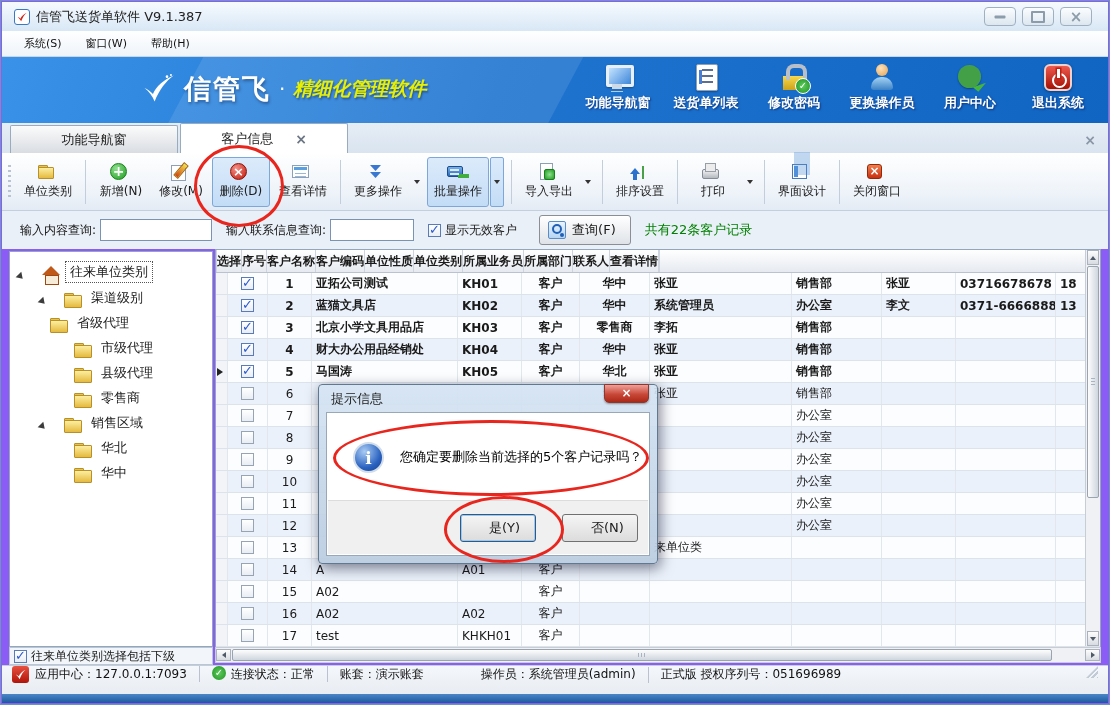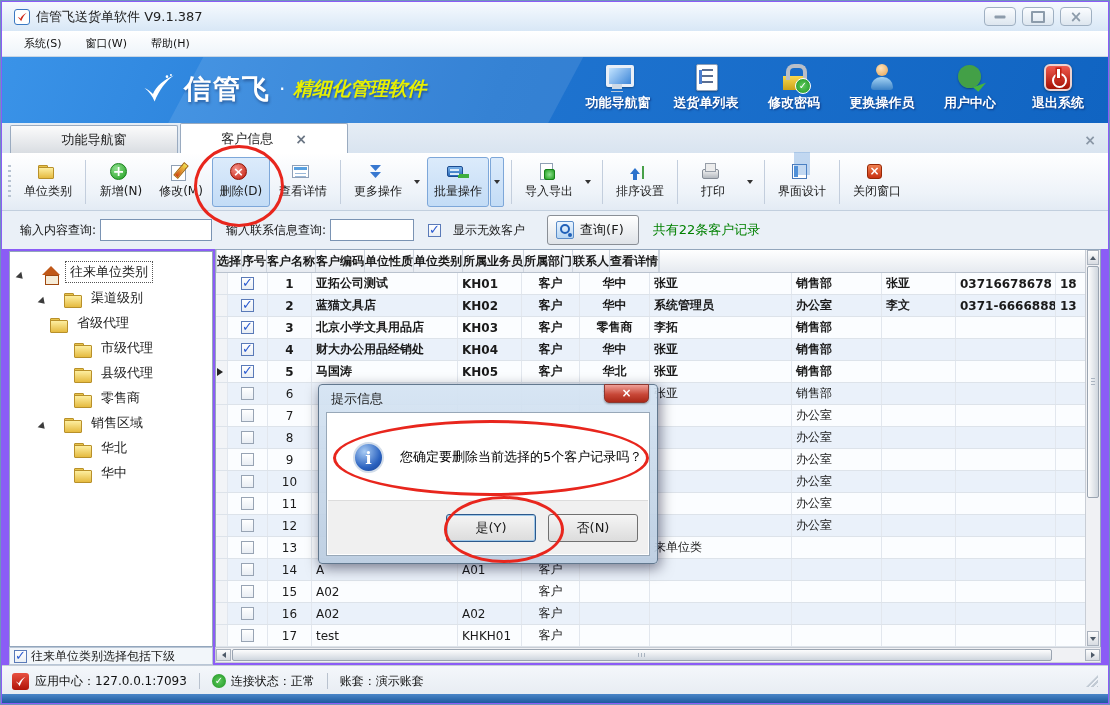--- a/index.html
+++ b/index.html
@@ -103,21 +103,21 @@
   [data-icon="closewin"]::before { content:"×"; position:absolute; left:1px; top:1px; right:1px; bottom:1px; background:linear-gradient(#f08050,#c83010); border:1px solid #962806; border-radius:3px; color:#fff; font-weight:bold; font-size:12px; line-height:13px; text-align:center; }
 
   
   .searchbar { position:absolute; left:1px; right:1px; top:210px; height:38px; background:#eaf0f7; display:flex; align-items:center; padding-left:18px; }
   .slabel { margin-right:4px; color:#111; }
   .sinput { width:112px; height:22px; border:1px solid #7a93b3; background:#fff; margin-right:14px; padding:0 4px; font-size:12px; }
   .sinput.small { width:84px; }
   .cb { width:13px; height:13px; border:1px solid #98a4b4; background:linear-gradient(#fff,#e9eef4); display:inline-block; position:relative; vertical-align:-2px; }
   .cb.on { border-color:#5a7ab8; }
   .cb.on::after { content:"✓"; position:absolute; left:0; top:-3px; font-size:13px; font-weight:bold; color:#2a5ad0; }
-  .invalid-wrap { display:flex; align-items:center; gap:12px; margin-right:22px; }
+  .invalid-wrap { display:flex; align-items:center; gap:4px; margin-right:22px; }
   .query-btn { display:flex; align-items:center; gap:6px; height:30px; padding:0 14px 0 8px; border:1px solid #8a8f96; border-radius:3px; background:linear-gradient(#ffffff,#dfe3e8); box-shadow:0 1px 0 #fff inset; font-size:13px; }
   .q-ico { position:relative; width:18px; height:18px; }
   [data-icon="searchbtn"]::before { content:""; position:absolute; inset:0; background:linear-gradient(#eaf4ff,#b6d5f2); border:1px solid #5a8cc8; border-radius:2px; }
   [data-icon="searchbtn"]::after { content:""; position:absolute; left:4px; top:3px; width:6px; height:6px; border:2px solid #2060b8; border-radius:50%; box-shadow:5px 6px 0 -3px #2060b8; }
   .rec-count { color:#008000; font-size:13px; margin-left:14px; }
 
   
   .treepanel { position:absolute; left:8px; top:250px; width:204px; height:396px; background:#fff; border:1px solid #93a6bc; overflow:hidden; padding-top:6px; }
   .titem { display:flex; align-items:flex-end; height:25px; white-space:nowrap; }
   .texp { width:0; height:0; border:4px solid transparent; border-top:6px solid #3c3c3c; margin:4px 4px 0 0; transform:rotate(-45deg); flex:none; }
@@ -169,21 +169,21 @@
   .hscroll .arr i { width:0; height:0; border:3px solid transparent; }
   .hscroll .arr.lf i { border-right:4px solid #4e5a68; margin-left:-3px; }
   .hscroll .arr.rt i { border-left:4px solid #4e5a68; margin-right:-3px; }
   .hscroll .thumb { position:absolute; left:16px; top:1px; bottom:1px; width:820px; background:linear-gradient(#fdfdfd,#cfd6de); border:1px solid #9aa4b1; border-radius:2px; }
   .hscroll .thumb::after { content:""; position:absolute; top:3px; bottom:3px; left:50%; width:8px; margin-left:-4px; background:repeating-linear-gradient(90deg,#aab4c0 0 1px,transparent 1px 3px); }
 
   
   .subcheck { position:absolute; left:8px; top:646px; width:204px; height:18px; background:#f2f6fa; border:1px solid #b9c6d6; display:flex; align-items:center; gap:4px; padding-left:4px; font-size:12px; white-space:nowrap; overflow:hidden; }
 
   
-  .statusbar { position:absolute; left:1px; right:1px; top:664px; height:31px; background:linear-gradient(#f4f7fb,#e7ecf2); border-top:1px solid #c4cdd8; display:flex; align-items:center; padding:0 10px; font-size:12px; color:#111; }
+  .statusbar { position:absolute; left:1px; right:1px; top:664px; height:31px; background:linear-gradient(#f4f7fb,#e7ecf2); border-top:1px solid #c4cdd8; display:flex; align-items:flex-start; padding:0 10px; font-size:12px; color:#111; }
   .sb-ico { width:17px; height:17px; border-radius:3px; background:linear-gradient(#e85040,#b01408); margin-right:6px; position:relative; flex:none; }
   .sb-ico svg { position:absolute; inset:2px; }
   .sb-sep { width:1px; height:16px; background:#b9c2ce; margin:0 12px; }
   .ok-ico { width:14px; height:14px; border-radius:50%; background:radial-gradient(#5ecb5e,#1d9220); color:#fff; font-size:10px; font-weight:bold; line-height:14px; text-align:center; margin-right:5px; flex:none; }
   .sb-grip { margin-left:auto; width:12px; height:12px; background:
     repeating-linear-gradient(135deg,#b7c1cc 0 2px,transparent 2px 4px); clip-path:polygon(100% 0,100% 100%,0 100%); opacity:.8; }
   .sb-spacer { width:188px; flex:none; }
   .op-seg { margin-left:auto; display:flex; align-items:center; }
 
   .bottomstrip { position:absolute; left:1px; right:1px; bottom:1px; height:9px; background:linear-gradient(#4a86c8,#1c5a9e); }
@@ -193,22 +193,22 @@
     background:linear-gradient(rgba(213,228,243,.90),rgba(186,204,224,.92)); box-shadow:2px 4px 14px rgba(0,0,30,.5); }
   .dlg-title { position:absolute; left:12px; top:5px; font-size:13px; color:#1c1c1c; }
   .dlg-close { position:absolute; right:8px; top:-1px; width:45px; height:19px; border:1px solid #8c3830; border-radius:0 0 5px 5px;
     background:linear-gradient(#f0a098,#c84838 55%,#aa2818); color:#fff; font-weight:bold; font-size:12px; text-align:center; line-height:17px; box-shadow:0 1px 2px rgba(0,0,0,.35); }
   .dlg-body { position:absolute; left:7px; right:7px; top:27px; bottom:7px; background:#fff; border:1px solid #98a8b8; }
   .dlg-msgrow { position:absolute; left:0; right:0; top:0; height:88px; display:flex; align-items:center; padding-left:26px; gap:16px; }
   .info-ico { width:31px; height:31px; border-radius:50%; flex:none;
     background:radial-gradient(circle at 35% 28%,#a9ccf4,#2a62c0 62%,#173e8c); border:2px solid #d2ddea; color:#fff; font-weight:bold; font-size:17px; font-family:"DejaVu Serif","Liberation Serif",serif; text-align:center; line-height:28px; }
   .dlg-msg { font-size:13px; color:#000; }
   .dlg-footer { position:absolute; left:1px; right:1px; bottom:1px; height:54px; background:#f0f0f0; border-top:1px solid #dcdcdc; }
-  .dlg-btn { position:absolute; top:13px; width:90px; height:28px; border:1px solid #707070; border-radius:3px;
-    background:linear-gradient(#f5f5f5,#dcdcdc); font-size:13px; text-align:center; line-height:26px; }
+  .dlg-btn { position:absolute; top:13px; width:76px; height:28px; border:1px solid #707070; border-radius:3px;
+    background:linear-gradient(#f5f5f5,#dcdcdc); font-size:13px; text-align:left; line-height:26px;padding-left:28px; }
   .dlg-btn.yes { right:112px; border-color:#2d598c; box-shadow:0 0 0 1px #9ec7e8 inset; }
   .dlg-btn.no { right:10px; }
 
   
   .ellipse { position:absolute; border:3px solid #e8261d; border-radius:50%; z-index:70; pointer-events:none; }
   .el-del { left:193px; top:144px; width:90px; height:82px; }
   .el-msg { left:332px; top:419px; width:316px; height:76px; }
   .el-yes { left:443px; top:495px; width:120px; height:67px; }
 </style>
 </head>
@@ -924,20 +924,25 @@
       <svg viewBox="0 0 14 14">
           <path d="M2 7 C4 9 5 10 6 12 C8 7 10 4 12.5 2 C9 3.5 6 6.5 5.2 9 C4.3 8 3 7.2 2 7Z" fill="#fff"></path>
         </svg>
     </span>
     <span>应用中心：127.0.0.1:7093</span>
     <span class="sb-sep"></span>
     <span class="ok-ico">✓</span>
     <span>连接状态：正常</span>
     <span class="sb-sep"></span>
     <span>账套：演示账套</span>
+    <span class="op-seg">
+      <span>操作员：系统管理员(admin)</span>
+      <span class="sb-sep"></span>
+      <span>正式版 授权序列号：051696989</span>
+    </span>
     <span class="sb-spacer"></span>
     <span class="sb-grip"></span>
   </div>
 
   <div class="bottomstrip"></div>
 
   <div class="dialog">
     <span class="dlg-title">提示信息</span>
     <span class="dlg-close">×</span>
     <div class="dlg-body">

